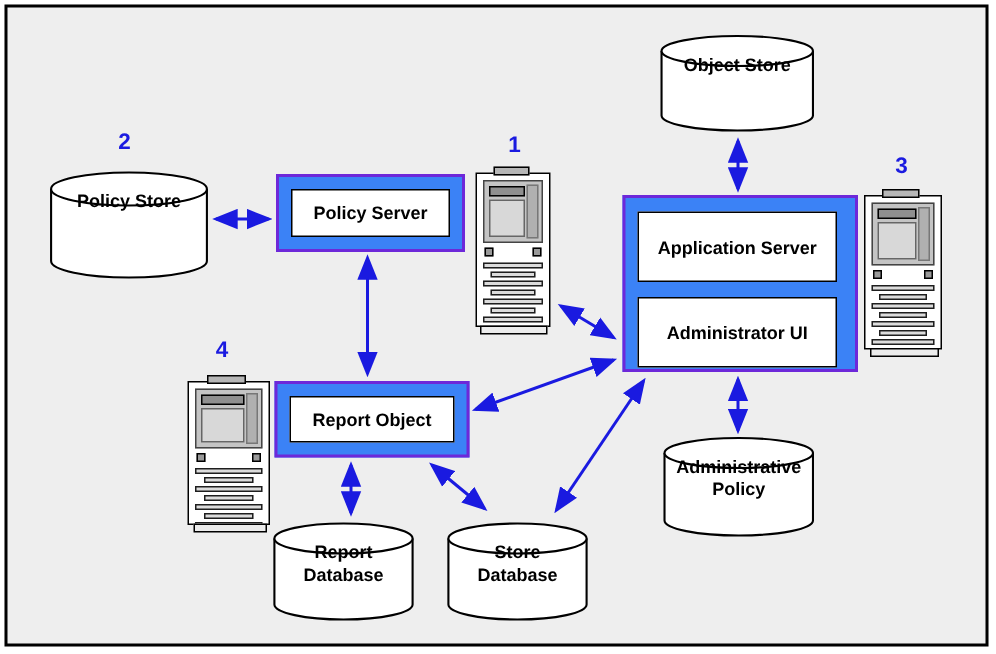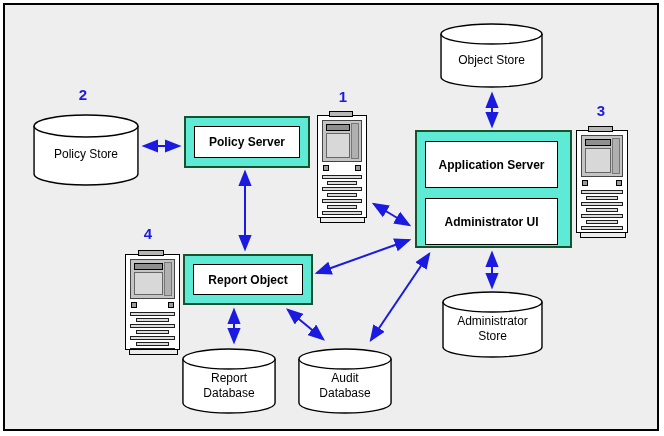--- a/index.html
+++ b/index.html
@@ -1,32 +1,32 @@
 <!DOCTYPE html>
 <html><head>
 <meta charset="utf-8">
 <style>
   html,body { margin:0; padding:0; background:#ffffff; font-family:"Liberation Sans", sans-serif; }
   .canvas { position:relative; width:664px; height:436px; background:#ffffff; overflow:hidden; }
   .frame-border { position:absolute; left:3px; top:3px; width:652px; height:424px;
                   border:2px solid #000; background:#eeeeee; }
 
   
-  .frame { position:absolute; background:#5eead4; border:2px solid #14532d; box-sizing:border-box;
+  .frame { position:absolute; background:#3b82f6; border:2px solid #6d28d9; box-sizing:border-box;
            display:flex; flex-direction:column; }
   .inner-box { background:#ffffff; border:1.5px solid #000; flex:1;
                display:flex; align-items:center; justify-content:center;
                font-weight:bold; font-size:12px; color:#000; text-align:center; }
 
   
   .cyl { position:absolute; }
   .cyl svg { position:absolute; left:0; top:0; width:100%; height:100%; }
   .cyl-label { position:absolute; left:0; right:0; top:13px; bottom:4px;
-               display:flex; flex-direction:column; align-items:center; justify-content:center;
-               font-weight:normal; font-size:12px; line-height:15px; color:#000; text-align:center; }
+               display:flex; flex-direction:column; align-items:center; 
+               font-weight:bold; font-size:12px; line-height:15px; color:#000; text-align:center; }
 
   
   .numlabel { position:absolute; color:#1a1ae0; font-weight:bold; font-size:15px; width:18px; text-align:center; }
 
   
   .tower { position:absolute; background:#fff; border:1.5px solid #000; box-sizing:border-box; }
   .tower .tab { position:absolute; top:-5px; left:22%; width:46%; height:4px; background:#b6b6b6; border:1px solid #000; }
   .tower .panel { position:relative; margin:4px 4px 0 4px; height:40%; background:#c4c4c4; border:1px solid #444; }
   .tower .slot { position:absolute; top:3px; left:3px; right:11px; height:5px; background:#8f8f8f; border:1px solid #000; }
   .tower .bay  { position:absolute; top:12px; left:3px; right:11px; bottom:3px; background:#d8d8d8; border:1px solid #666; }
@@ -181,40 +181,40 @@
       <span>Report Object</span>
     </div>
   </div>
 
   <div class="cyl" style="left:442px; top:291px; width:101px; height:67px;">
     <svg viewBox="0 0 100 67" preserveAspectRatio="none">
       <path d="M1,11 L1,56 A49,10 0 0 0 99,56 L99,11" fill="#fff" stroke="#000" stroke-width="1.4" vector-effect="non-scaling-stroke"></path>
       <ellipse cx="50" cy="11" rx="49" ry="10" fill="#fff" stroke="#000" stroke-width="1.4" vector-effect="non-scaling-stroke"></ellipse>
     </svg>
     <div class="cyl-label">
-      <span>Administrator</span>
-      <span>Store</span>
+      <span>Administrative</span>
+      <span>Policy</span>
     </div>
   </div>
 
   <div class="cyl" style="left:182px; top:348px; width:94px; height:66px;">
     <svg viewBox="0 0 100 66" preserveAspectRatio="none">
       <path d="M1,11 L1,55 A49,10 0 0 0 99,55 L99,11" fill="#fff" stroke="#000" stroke-width="1.4" vector-effect="non-scaling-stroke"></path>
       <ellipse cx="50" cy="11" rx="49" ry="10" fill="#fff" stroke="#000" stroke-width="1.4" vector-effect="non-scaling-stroke"></ellipse>
     </svg>
     <div class="cyl-label">
       <span>Report</span>
       <span>Database</span>
     </div>
   </div>
 
   <div class="cyl" style="left:298px; top:348px; width:94px; height:66px;">
     <svg viewBox="0 0 100 66" preserveAspectRatio="none">
       <path d="M1,11 L1,55 A49,10 0 0 0 99,55 L99,11" fill="#fff" stroke="#000" stroke-width="1.4" vector-effect="non-scaling-stroke"></path>
       <ellipse cx="50" cy="11" rx="49" ry="10" fill="#fff" stroke="#000" stroke-width="1.4" vector-effect="non-scaling-stroke"></ellipse>
     </svg>
     <div class="cyl-label">
-      <span>Audit</span>
+      <span>Store</span>
       <span>Database</span>
     </div>
   </div>
 
 </div>
 
 </body></html>

